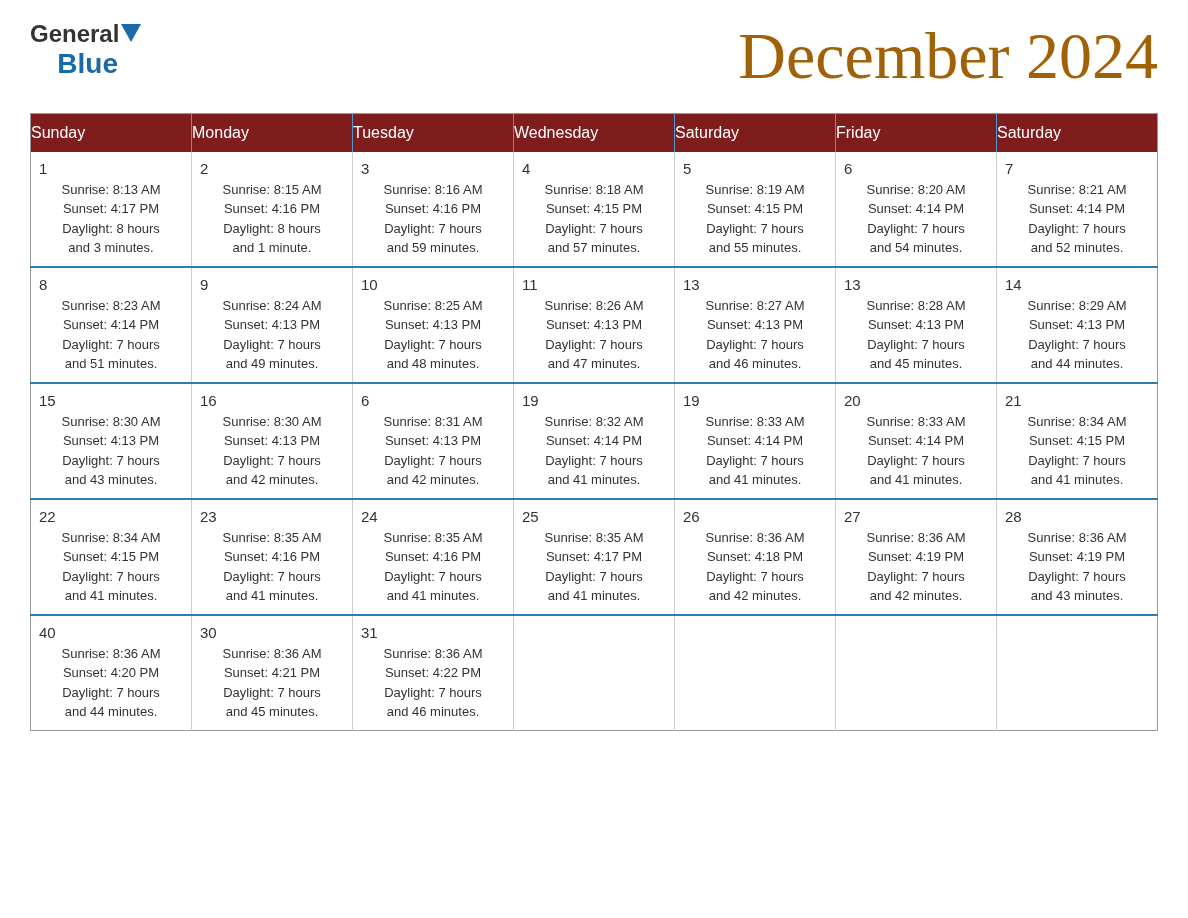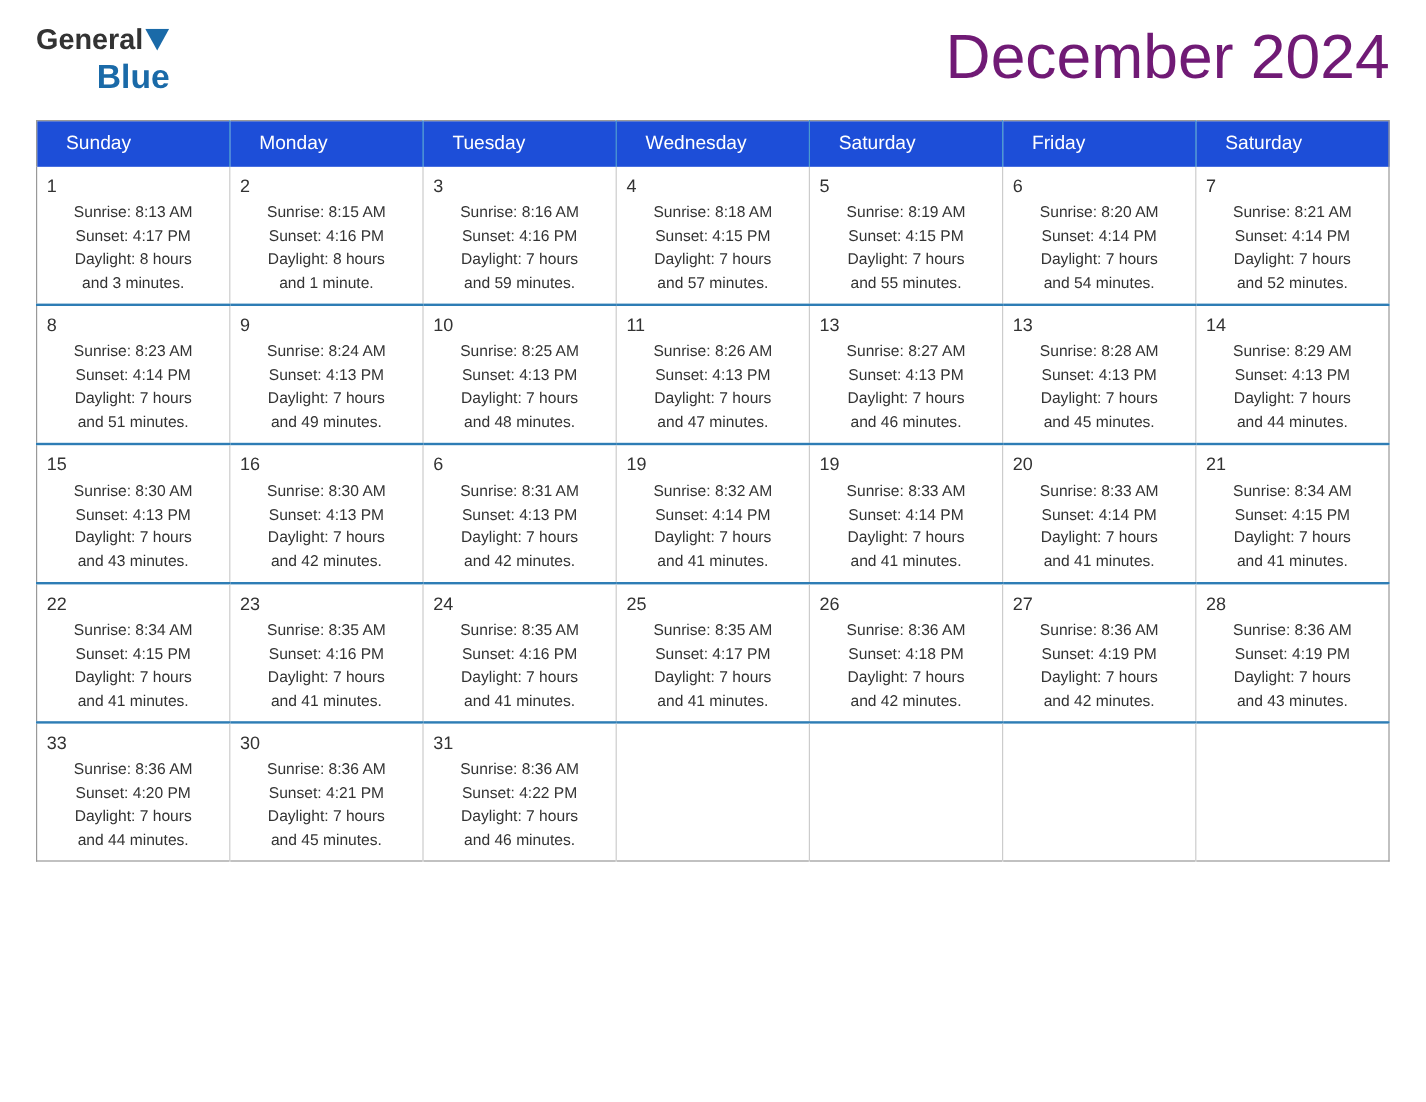--- a/index.html
+++ b/index.html
@@ -13,41 +13,42 @@
     .header {
       display: flex;
       justify-content: space-between;
       align-items: flex-start;
       margin-bottom: 20px;
     }
     .title-section {
       text-align: right;
     }
     .page-title {
-      font-size: 52px;
+      font-size: 66px;
       font-weight: normal;
-      color: #701a75;
+      color: #a16207;
       line-height: 1.1;
+      font-family: Liberation Serif, serif;
     }
     .subtitle {
       font-size: 22px;
       color: #444;
       margin-top: 4px;
     }
     .calendar-table {
       width: 100%;
       border-collapse: collapse;
       border: 1px solid #999;
     }
     .calendar-table thead tr th {
-      background-color: #1d4ed8;
+      background-color: #7f1d1d;
       color: #fff;
       font-size: 16px;
       font-weight: normal;
-      padding: 10px 24px;
+      padding: 10px 0;
       text-align: left;
       border-right: 1px solid #4a9acf;
     }
     .calendar-table thead tr th:last-child {
       border-right: none;
     }
     .calendar-table tbody tr td {
       vertical-align: top;
       padding: 8px;
       border-right: 1px solid #ccc;
@@ -75,21 +76,21 @@
       color: #333;
       text-align: center;
     }
     .empty-cell {
       background: #fff;
     }
     
     .logo-container {
       display: flex;
       flex-direction: column;
-      align-items: flex-end;
+      align-items: center;
     }
     .logo-row {
       display: flex;
       align-items: center;
     }
   </style>
 </head>
 <body>
 
 <div class="header">
@@ -237,21 +238,21 @@
           <span class="day-number">27</span>
           <div class="day-info">Sunrise: 8:36 AM<br>Sunset: 4:19 PM<br>Daylight: 7 hours<br>and 42 minutes.</div>
         </td>
         <td>
           <span class="day-number">28</span>
           <div class="day-info">Sunrise: 8:36 AM<br>Sunset: 4:19 PM<br>Daylight: 7 hours<br>and 43 minutes.</div>
         </td>
       </tr>
       <tr>
         <td>
-          <span class="day-number">33</span>
+          <span class="day-number">40</span>
           <div class="day-info">Sunrise: 8:36 AM<br>Sunset: 4:20 PM<br>Daylight: 7 hours<br>and 44 minutes.</div>
         </td>
         <td>
           <span class="day-number">30</span>
           <div class="day-info">Sunrise: 8:36 AM<br>Sunset: 4:21 PM<br>Daylight: 7 hours<br>and 45 minutes.</div>
         </td>
         <td>
           <span class="day-number">31</span>
           <div class="day-info">Sunrise: 8:36 AM<br>Sunset: 4:22 PM<br>Daylight: 7 hours<br>and 46 minutes.</div>
         </td>

